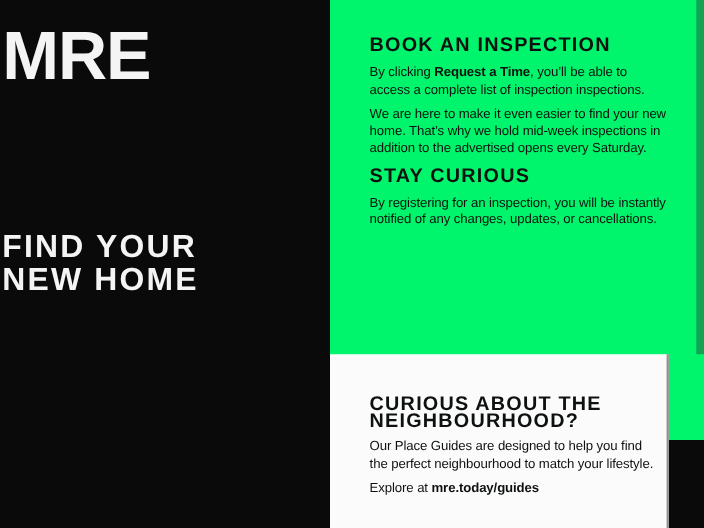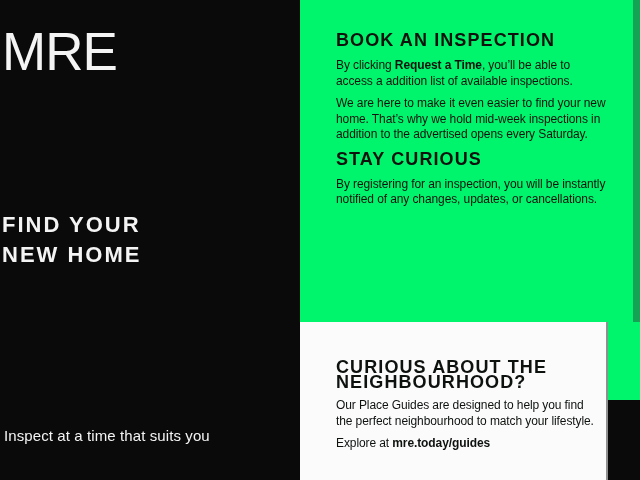--- a/index.html
+++ b/index.html
@@ -5,23 +5,23 @@
   html,body{margin:0;padding:0;background:#000;}
   body{width:640px;height:480px;overflow:hidden;
        font-family:"Liberation Sans",sans-serif;
        -webkit-font-smoothing:antialiased;}
   .canvas{position:relative;width:640px;height:480px;background:var(--panel-black,#0a0a0a);}
 
   
   .left-panel{position:absolute;left:0;top:0;width:300px;height:480px;
               background:var(--panel-black,#0a0a0a);color:var(--text-light,#f4f4f4);}
   .brand-logo{position:absolute;left:2px;top:21px;
-              font-size:53px;line-height:62px;font-weight:normal;letter-spacing:-1px;}
+              font-size:62px;line-height:62px;font-weight:bold;letter-spacing:-1px;}
   .headline{position:absolute;left:2px;top:210px;
-            font-size:22px;line-height:30px;font-weight:bold;letter-spacing:2px;
+            font-size:29px;line-height:30px;font-weight:bold;letter-spacing:2px;
             white-space:pre-line;}
   .tagline{position:absolute;left:4px;top:427px;font-size:15px;letter-spacing:0.1px;}
 
   
   .green-panel{position:absolute;left:300px;top:0;width:340px;height:400px;
                background:var(--brand-green,#00f56c);color:var(--text-dark,#0e120f);}
   .green-edge{position:absolute;right:0;top:0;width:7px;height:322px;
               background:var(--edge-green,#14a355);}
   .green-content{position:absolute;left:36px;top:31px;width:278px;}
   .section-title{font-size:18px;line-height:18px;font-weight:bold;letter-spacing:1.1px;
@@ -44,30 +44,29 @@
 </style>
 </head>
 <body>
 
 <div class="canvas">
 
   <div class="left-panel">
     <div class="brand-logo">MRE</div>
     <div class="headline">FIND YOUR
 NEW HOME</div>
-    <div class="tagline">Inspect at a time that suits you</div>
   </div>
 
   <div class="green-panel">
     <div class="green-content">
 
       <div>
         <div class="section-title">BOOK AN INSPECTION</div>
         <p class="body-text"><span>By clicking </span><span class="bold-inline">Request a Time</span><span>, you’ll be able to
-access a addition list of available inspections.</span></p>
+access a complete list of inspection inspections.</span></p>
         <p class="body-text">We are here to make it even easier to find your new
 home. That’s why we hold mid-week inspections in
 addition to the advertised opens every Saturday.</p>
       </div>
 
 
       <div>
         <div class="section-title">STAY CURIOUS</div>
         <p class="body-text">By registering for an inspection, you will be instantly
 notified of any changes, updates, or cancellations.</p>

